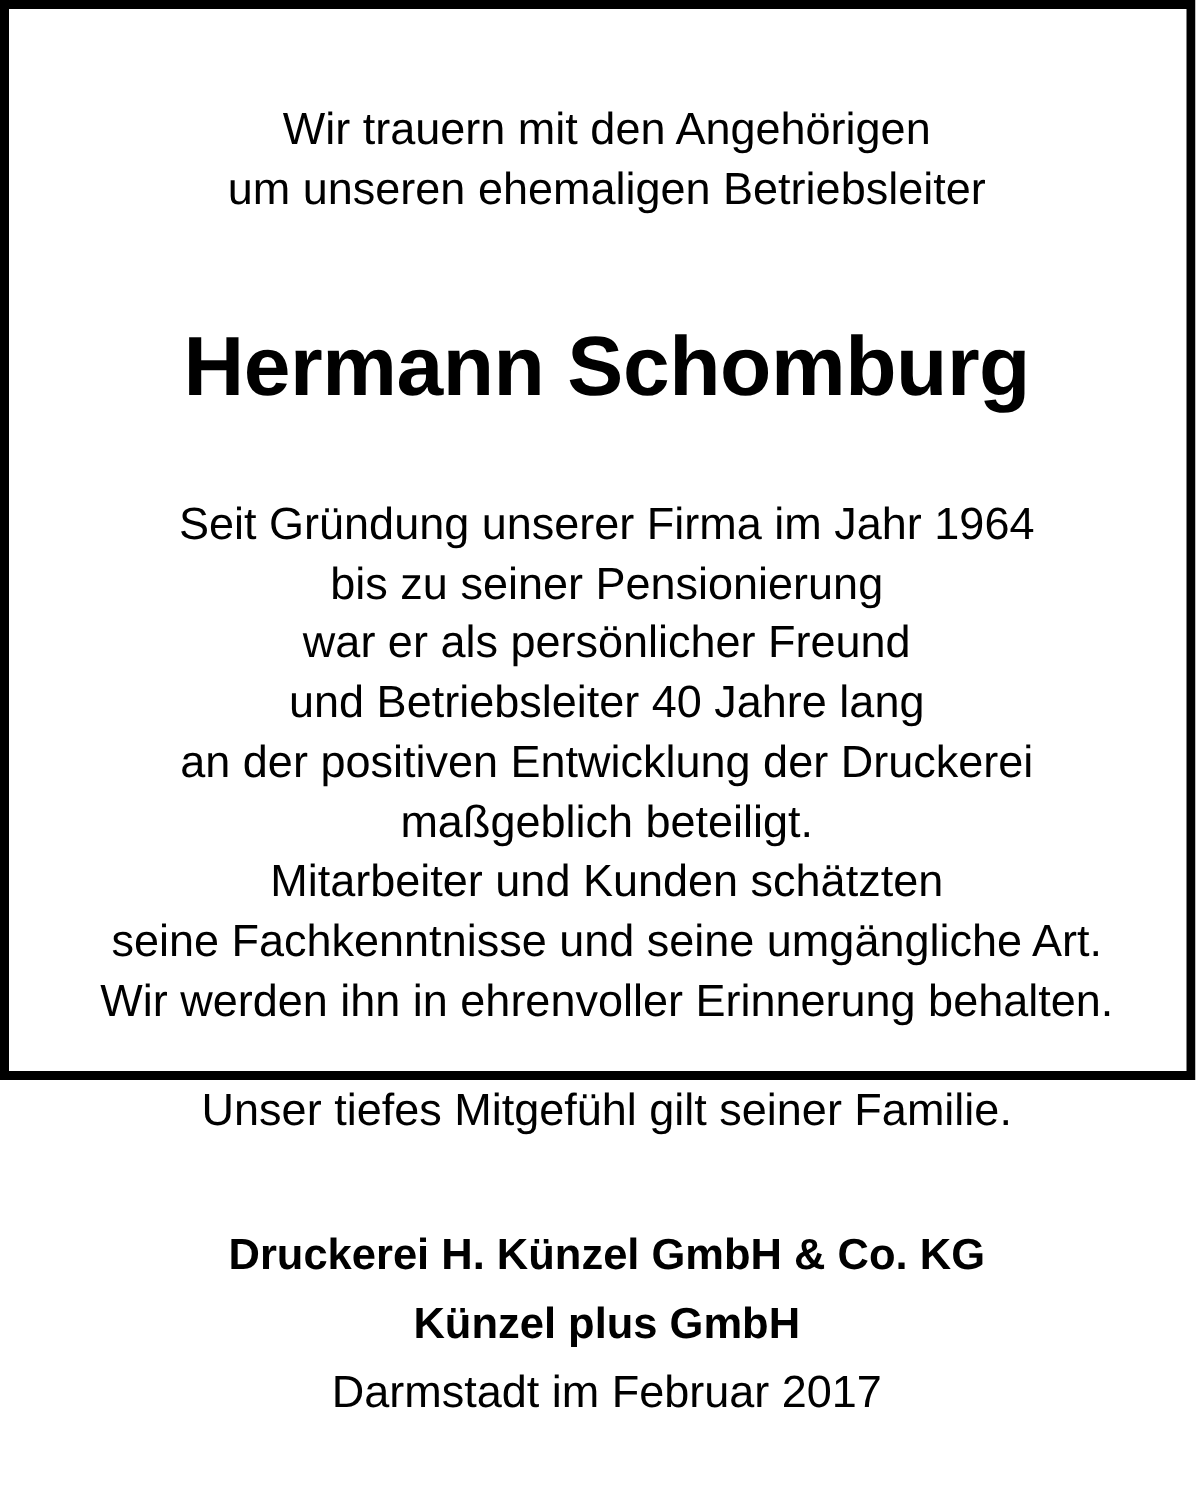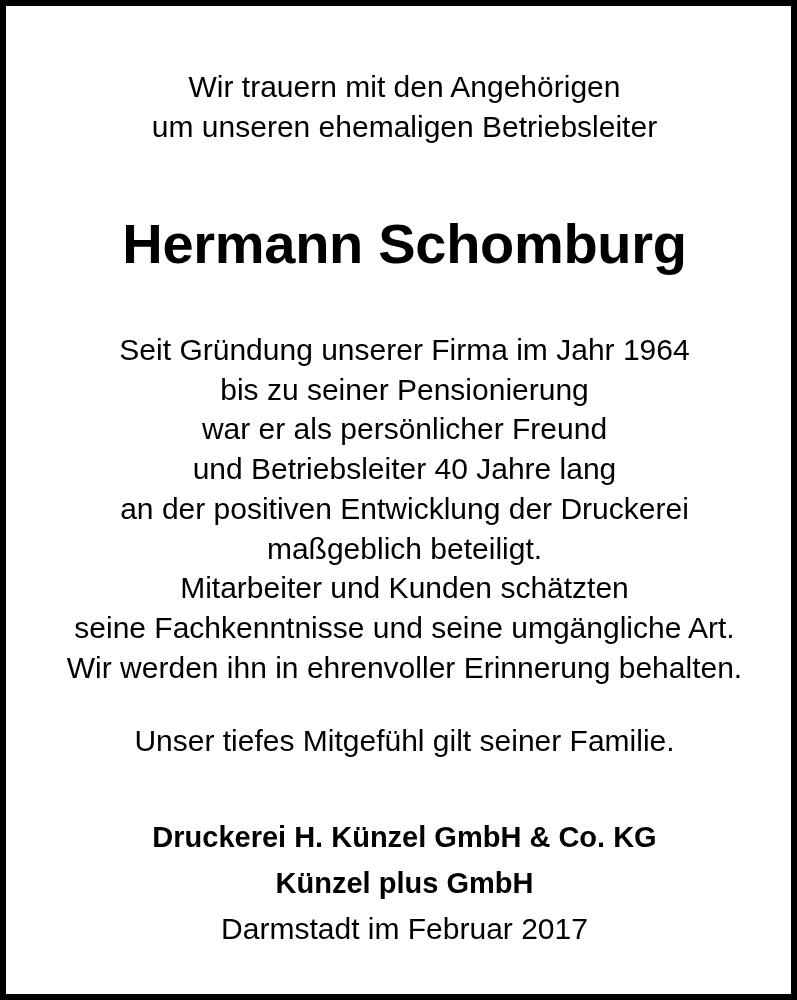--- a/index.html
+++ b/index.html
@@ -12,21 +12,21 @@
       height: 1000px;
       position: relative;
       overflow: hidden;
       font-family: "Liberation Sans", sans-serif;
       color: #000000;
     }
     .frame {
       position: absolute;
       left: 0; top: 0;
       width: 797px;
-      height: 1000px;
+      height: 720px;
       box-sizing: border-box;
       border: 6px solid #000000;
       background: #ffffff;
     }
     .block {
       position: absolute;
       left: 0;
       width: 797px;
       text-align: center;
       margin: 0;

